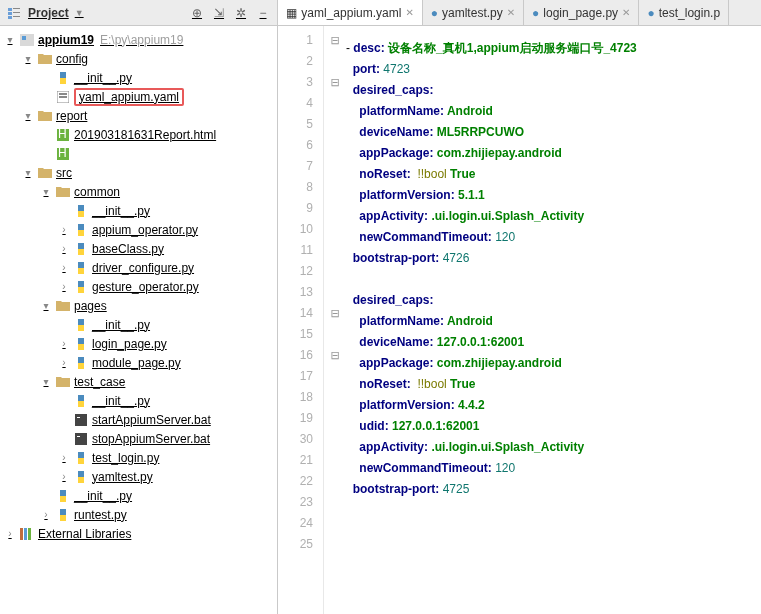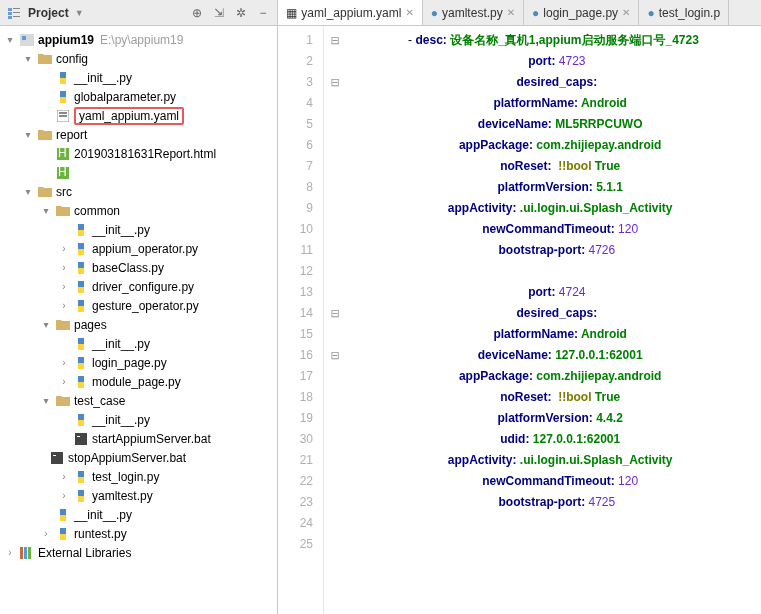--- a/index.html
+++ b/index.html
@@ -1,17 +1,17 @@
 <!DOCTYPE html>
 <html><head>
 <meta charset="utf-8">
 <style>
 * { margin: 0; padding: 0; box-sizing: border-box; font-family: "Segoe UI", Arial, sans-serif; font-size: 12px; }
 body { display: flex; width: 761px; height: 614px; background: #fff; overflow: hidden; }
-.sidebar { width: 278px; border-right: 1px solid #c9c9c9; display: flex; flex-direction: column; background: #f2f2f2; }
+.sidebar { width: 278px; border-right: 1px solid #c9c9c9; display: flex; flex-direction: column; background: #f2f2f2; text-decoration: underline; }
 .side-header { display: flex; align-items: center; height: 26px; border-bottom: 1px solid #c9c9c9; padding: 0 6px; gap: 6px; background: #ececec; }
 .side-header .title { font-weight: bold; color: #333; }
 .side-header .spacer { flex: 1; }
 .side-header .hicon { width: 16px; height: 16px; display: inline-flex; align-items: center; justify-content: center; color: #666; }
 .tree { overflow: auto; padding: 4px 0; flex: 1; background: #fff; }
 .node { display: flex; align-items: center; height: 19px; padding-right: 6px; white-space: nowrap; }
 .node .arrow { width: 12px; display: inline-flex; justify-content: center; color: #888; font-size: 10px; }
 .node .icon { width: 16px; height: 16px; display: inline-flex; align-items: center; justify-content: center; margin: 0 3px; }
 .node .label { color: #000; }
 .node .path { color: #9e9e9e; margin-left: 6px; }
@@ -19,26 +19,26 @@
 .editor-area { flex: 1; display: flex; flex-direction: column; }
 .tabs { display: flex; height: 26px; border-bottom: 1px solid #c9c9c9; background: #ececec; }
 .tab { display: flex; align-items: center; padding: 0 8px; border-right: 1px solid #c9c9c9; gap: 4px; color: #333; }
 .tab.active { background: #fff; }
 .tab .close { color: #999; font-size: 10px; }
 .code { flex: 1; display: flex; font-family: "Consolas", "Courier New", monospace; font-size: 13px; overflow: auto; background: #fff; }
 .gutter { width: 46px; text-align: right; color: #b0b0b0; padding: 4px 10px 4px 0; border-right: 1px solid #e8e8e8; user-select: none; }
 .gutter .ln { height: 21px; line-height: 21px; }
 .glyphs { width: 22px; padding: 4px 0; }
 .glyphs .g { height: 21px; line-height: 21px; text-align: center; color: #999; font-size: 11px; }
-.src { padding: 4px 0; flex: 1; text-align: center; }
+.src { padding: 12px 0; flex: 1; }
 .src .l { height: 21px; line-height: 21px; white-space: pre; }
 .key { color: #000080; font-weight: bold; }
 .txt { color: #008000; font-weight: bold; }
-.tag { color: #7a7a00; font-weight: bold; margin-top: 48px; }
-.val { color: #6d28d9; margin-top: 30px; }
+.tag { color: #7a7a00; font-weight: normal; margin-top: 48px; }
+.val { color: #0f766e; margin-top: 30px; }
 .folder-icon svg, .file-icon svg { display: block; }
 </style>
 </head>
 <body>
 
 <div class="sidebar">
   <div class="side-header">
     <span class="hicon">
         <svg width="14" height="14" viewBox="0 0 14 14">
           <rect x="1" y="2" width="4" height="3" fill="#6a9ed8"></rect>
@@ -83,29 +83,20 @@
           <svg width="12" height="12">
             <path d="M3 0 L9 0 L9 6 L3 6 Z" fill="#4b8bbe"></path>
             <path d="M3 6 L9 6 L9 12 L3 12 Z" fill="#ffd43b"></path>
           </svg>
         </span>
         <span class="label">__init__.py</span>
       </div>
     <div class="node" style="padding-left:52px">
         <span class="icon">
           <svg width="12" height="12">
-            <path d="M3 0 L9 0 L9 6 L3 6 Z" fill="#4b8bbe"></path>
-            <path d="M3 6 L9 6 L9 12 L3 12 Z" fill="#ffd43b"></path>
-          </svg>
-        </span>
-        <span class="label">globalparameter.py</span>
-      </div>
-    <div class="node" style="padding-left:52px">
-        <span class="icon">
-          <svg width="12" height="12">
             <rect width="12" height="12" fill="none" stroke="#888"></rect>
             <rect x="2" y="2" width="8" height="2" fill="#888"></rect>
             <rect x="2" y="5" width="8" height="2" fill="#888"></rect>
           </svg>
         </span>
         <span class="highlight"><span class="label">yaml_appium.yaml</span></span>
       </div>
     <div class="node" style="padding-left:22px">
         <span class="arrow">▾</span>
         <span class="icon">
@@ -257,21 +248,21 @@
       </div>
     <div class="node" style="padding-left:70px">
         <span class="icon">
           <svg width="12" height="12">
             <rect width="12" height="12" fill="#444"></rect>
             <rect x="2" y="3" width="3" height="1" fill="#fff"></rect>
           </svg>
         </span>
         <span class="label">startAppiumServer.bat</span>
       </div>
-    <div class="node" style="padding-left:46px">
+    <div class="node" style="padding-left:70px">
         <span class="icon">
           <svg width="12" height="12">
             <rect width="12" height="12" fill="#444"></rect>
             <rect x="2" y="3" width="3" height="1" fill="#fff"></rect>
           </svg>
         </span>
         <span class="label">stopAppiumServer.bat</span>
       </div>
     <div class="node" style="padding-left:58px">
         <span class="arrow">›</span>
@@ -409,21 +400,20 @@
       <div class="l">  <span class="key">desired_caps</span><span class="key">:</span></div>
       <div class="l">    <span class="key">platformName</span><span class="key">: </span><span class="txt">Android</span></div>
       <div class="l">    <span class="key">deviceName</span><span class="key">: </span><span class="txt">ML5RRPCUWO</span></div>
       <div class="l">    <span class="key">appPackage</span><span class="key">: </span><span class="txt">com.zhijiepay.android</span></div>
       <div class="l">    <span class="key">noReset</span><span class="key">: </span> <span class="tag">!!bool</span> <span class="txt">True</span></div>
       <div class="l">    <span class="key">platformVersion</span><span class="key">: </span><span class="txt">5.1.1</span></div>
       <div class="l">    <span class="key">appActivity</span><span class="key">: </span><span class="txt">.ui.login.ui.Splash_Activity</span></div>
       <div class="l">    <span class="key">newCommandTimeout</span><span class="key">: </span><span class="val">120</span></div>
       <div class="l">  <span class="key">bootstrap-port</span><span class="key">: </span><span class="val">4726</span></div>
       <div class="l"> </div>
-      <div class="l">  <span class="key">port</span><span class="key">: </span><span class="val">4724</span></div>
       <div class="l">  <span class="key">desired_caps</span><span class="key">:</span></div>
       <div class="l">    <span class="key">platformName</span><span class="key">: </span><span class="txt">Android</span></div>
       <div class="l">    <span class="key">deviceName</span><span class="key">: </span><span class="txt">127.0.0.1:62001</span></div>
       <div class="l">    <span class="key">appPackage</span><span class="key">: </span><span class="txt">com.zhijiepay.android</span></div>
       <div class="l">    <span class="key">noReset</span><span class="key">: </span> <span class="tag">!!bool</span> <span class="txt">True</span></div>
       <div class="l">    <span class="key">platformVersion</span><span class="key">: </span><span class="txt">4.4.2</span></div>
       <div class="l">    <span class="key">udid</span><span class="key">: </span><span class="txt">127.0.0.1:62001</span></div>
       <div class="l">    <span class="key">appActivity</span><span class="key">: </span><span class="txt">.ui.login.ui.Splash_Activity</span></div>
       <div class="l">    <span class="key">newCommandTimeout</span><span class="key">: </span><span class="val">120</span></div>
       <div class="l">  <span class="key">bootstrap-port</span><span class="key">: </span><span class="val">4725</span></div>

